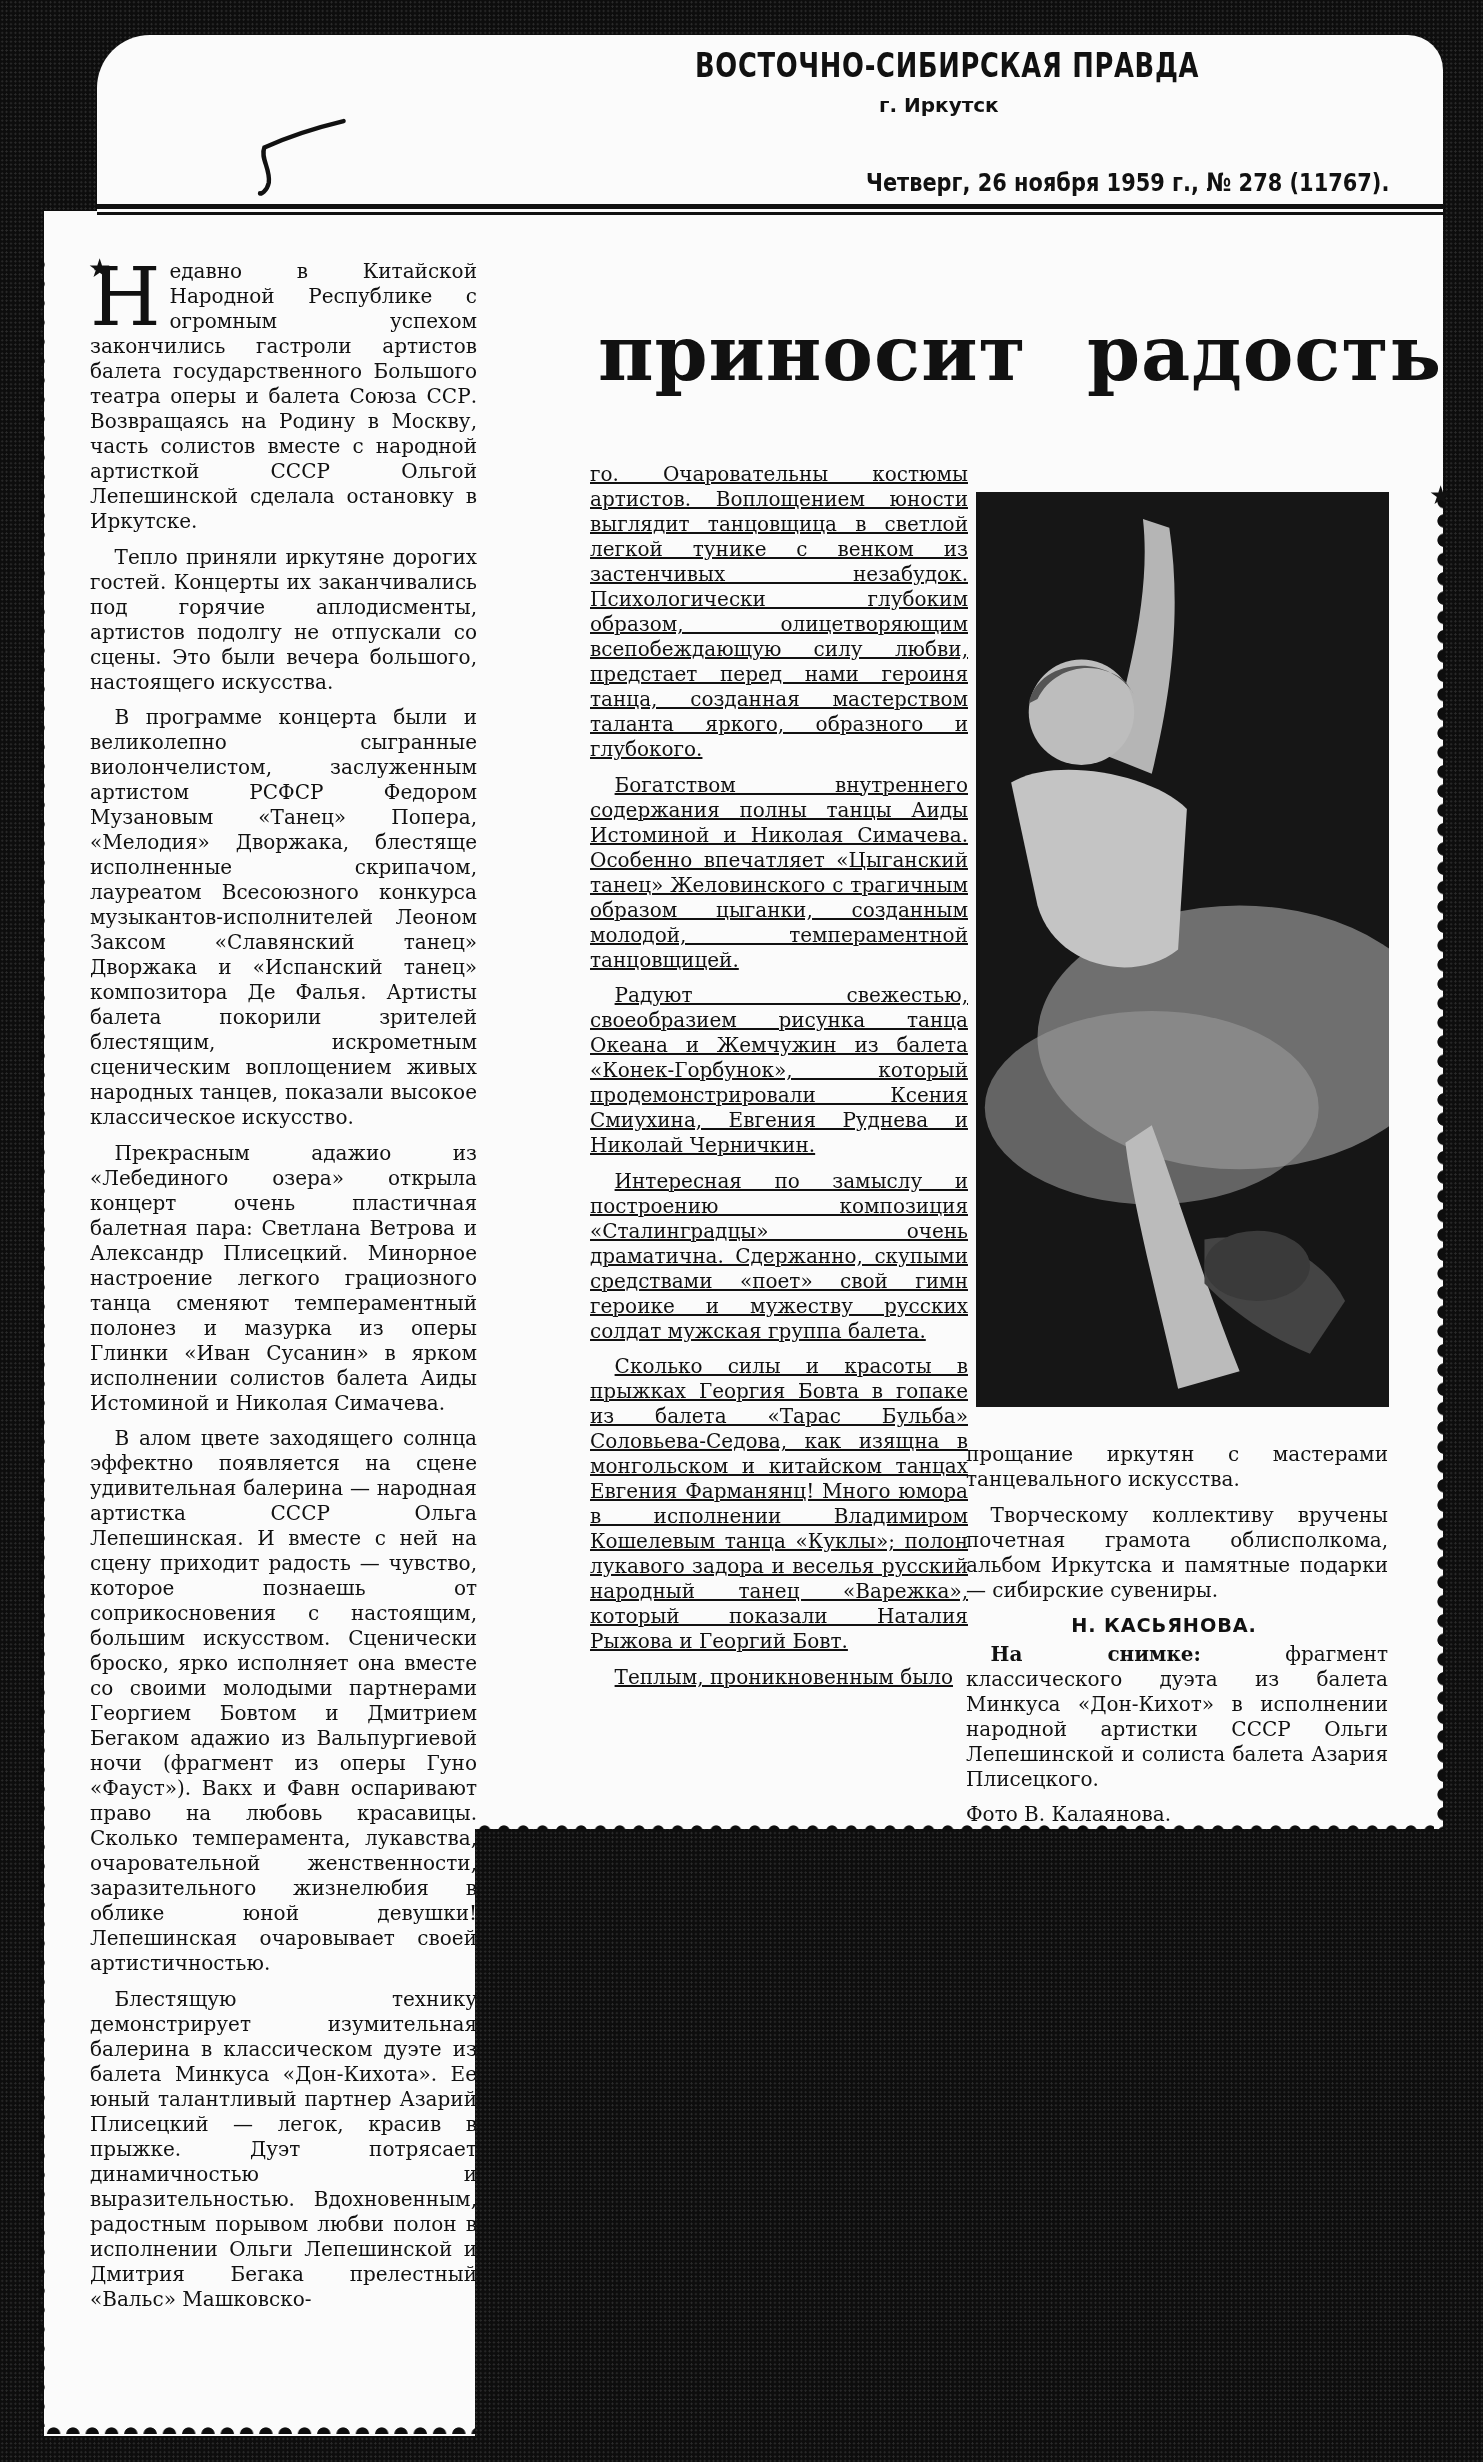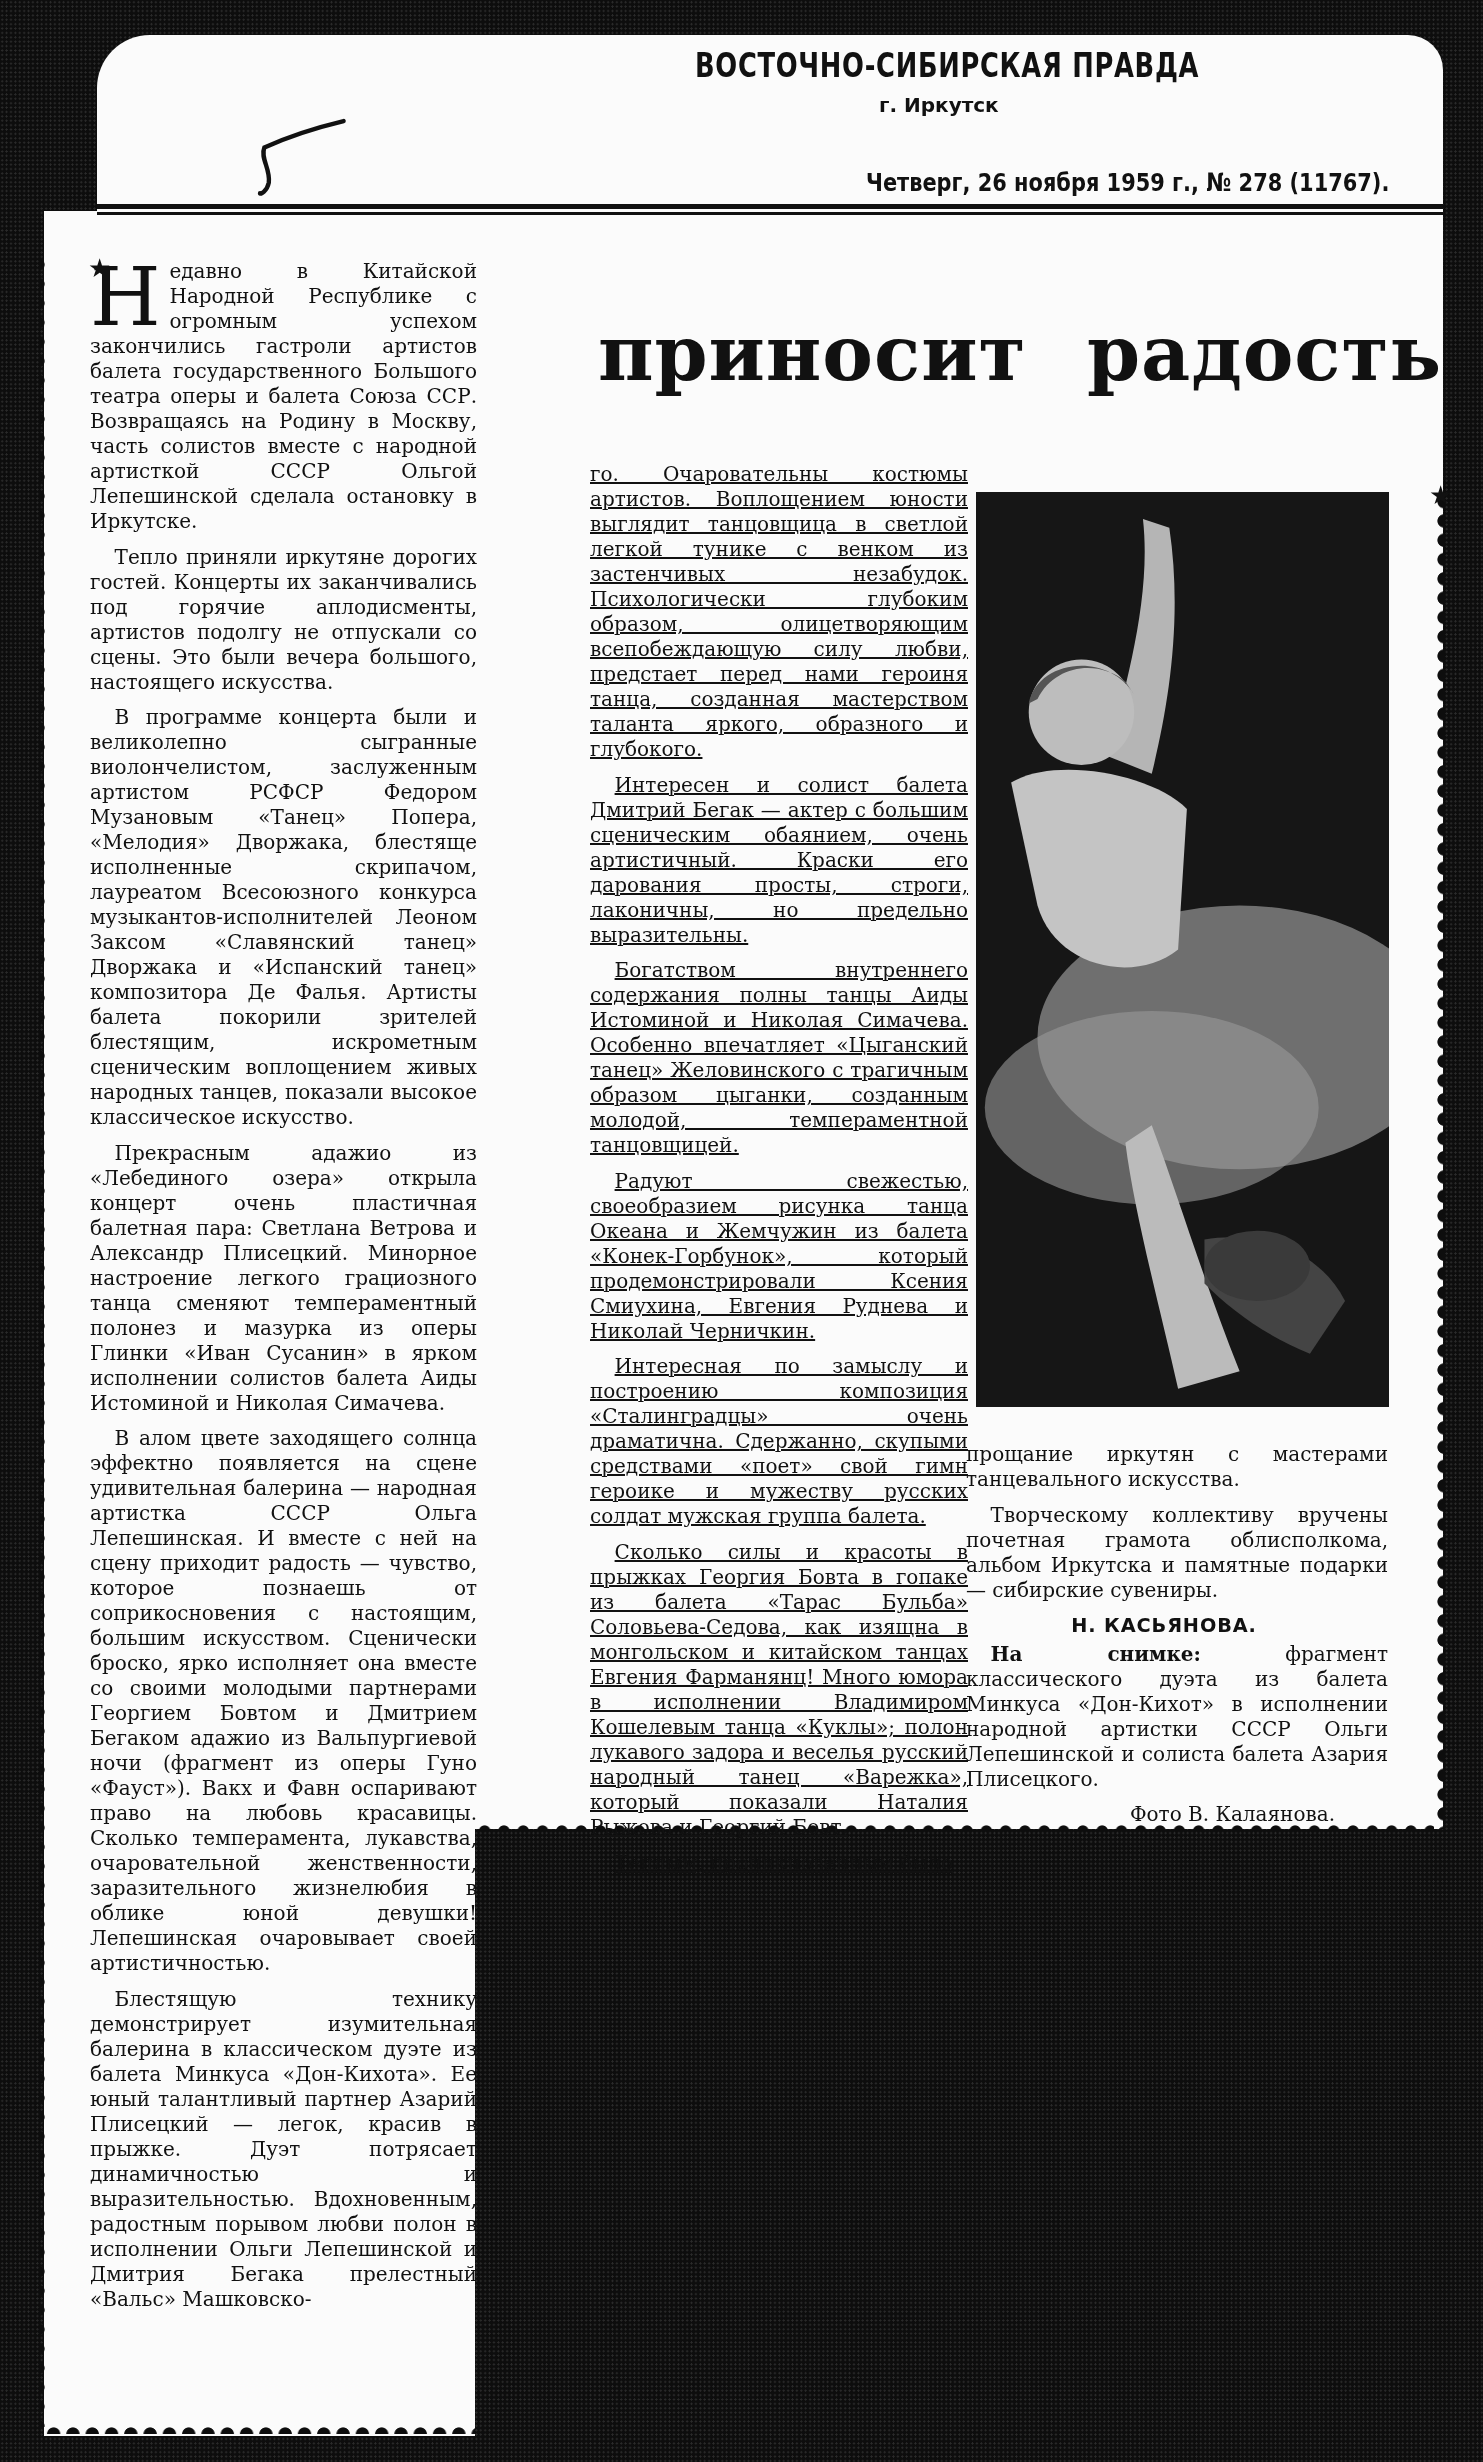--- a/index.html
+++ b/index.html
@@ -56,21 +56,21 @@
   .col-right { left: 966px; top: 1442px; width: 422px; }
 
   .dropcap { float: left; font-size: 81px; line-height: 69px; margin: 3.5px 8.8px 0 0; font-weight: normal; }
   .drop-para { text-indent: 0 !important; }
 
   .photo { position: absolute; left: 976px; top: 492px; width: 413px; height: 915px; background: #1a1a1a; overflow: hidden; }
   .photo svg { width: 100%; height: 100%; display: block; }
 
   .signature { text-align: center; font-weight: bold; letter-spacing: 0.9px; margin: 0 26px 3.5px 0 !important; text-indent: 0 !important; font-family: "DejaVu Sans", sans-serif; font-size: 19.3px; }
   .caption-lead { font-weight: bold; }
-  .photo-credit { text-align: right; text-indent: 0 !important; margin-right: 53px !important; }
+  .photo-credit { text-align: left; text-indent: 0 !important; margin-right: 53px !important; }
 </style>
 </head>
 <body>
 
 <div class="paper p-top"></div>
 <div class="paper p-left"></div>
 <div class="scallop-left"></div>
 <div class="scallop-bottom"></div>
 <div class="scallop-right"></div>
 <div class="scallop-bottom2"></div>
@@ -98,21 +98,20 @@
   <p class="drop-para"><span class="dropcap">Н</span><span>едавно в Китайской Народной Республике с огромным успехом закончились гастроли артистов балета государственного Большого театра оперы и балета Союза ССР. Возвращаясь на Родину в Москву, часть солистов вместе с народной артисткой СССР Ольгой Лепешинской сделала остановку в Иркутске.</span></p>
   <p>Тепло приняли иркутяне дорогих гостей. Концерты их заканчивались под горячие аплодисменты, артистов подолгу не отпускали со сцены. Это были вечера большого, настоящего искусства.</p>
   <p>В программе концерта были и великолепно сыгранные виолончелистом, заслуженным артистом РСФСР Федором Музановым «Танец» Попера, «Мелодия» Дворжака, блестяще исполненные скрипачом, лауреатом Всесоюзного конкурса музыкантов-исполнителей Леоном Заксом «Славянский танец» Дворжака и «Испанский танец» композитора Де Фалья. Артисты балета покорили зрителей блестящим, искрометным сценическим воплощением живых народных танцев, показали высокое классическое искусство.</p>
   <p>Прекрасным адажио из «Лебединого озера» открыла концерт очень пластичная балетная пара: Светлана Ветрова и Александр Плисецкий. Минорное настроение легкого грациозного танца сменяют темпераментный полонез и мазурка из оперы Глинки «Иван Сусанин» в ярком исполнении солистов балета Аиды Истоминой и Николая Симачева.</p>
   <p>В алом цвете заходящего солнца эффектно появляется на сцене удивительная балерина — народная артистка СССР Ольга Лепешинская. И вместе с ней на сцену приходит радость — чувство, которое познаешь от соприкосновения с настоящим, большим искусством. Сценически броско, ярко исполняет она вместе со своими молодыми партнерами Георгием Бовтом и Дмитрием Бегаком адажио из Вальпургиевой ночи (фрагмент из оперы Гуно «Фауст»). Вакх и Фавн оспаривают право на любовь красавицы. Сколько темперамента, лукавства, очаровательной женственности, заразительного жизнелюбия в облике юной девушки! Лепешинская очаровывает своей артистичностью.</p>
   <p>Блестящую технику демонстрирует изумительная балерина в классическом дуэте из балета Минкуса «Дон-Кихота». Ее юный талантливый партнер Азарий Плисецкий — легок, красив в прыжке. Дуэт потрясает динамичностью и выразительностью. Вдохновенным, радостным порывом любви полон в исполнении Ольги Лепешинской и Дмитрия Бегака прелестный «Вальс» Машковско-</p>
 </div>
 
 <div class="col col-mid">
   <p class="no-indent">го. Очаровательны костюмы артистов. Воплощением юности выглядит танцовщица в светлой легкой тунике с венком из застенчивых незабудок. Психологически глубоким образом, олицетворяющим всепобеждающую силу любви, предстает перед нами героиня танца, созданная мастерством таланта яркого, образного и глубокого.</p>
-  <p>Интересен и солист балета Дмитрий Бегак — актер с большим сценическим обаянием, очень артистичный. Краски его дарования просты, строги, лаконичны, но предельно выразительны.</p>
   <p>Богатством внутреннего содержания полны танцы Аиды Истоминой и Николая Симачева. Особенно впечатляет «Цыганский танец» Желовинского с трагичным образом цыганки, созданным молодой, темпераментной танцовщицей.</p>
   <p>Радуют свежестью, своеобразием рисунка танца Океана и Жемчужин из балета «Конек-Горбунок», который продемонстрировали Ксения Смиухина, Евгения Руднева и Николай Черничкин.</p>
   <p>Интересная по замыслу и построению композиция «Сталинградцы» очень драматична. Сдержанно, скупыми средствами «поет» свой гимн героике и мужеству русских солдат мужская группа балета.</p>
   <p>Сколько силы и красоты в прыжках Георгия Бовта в гопаке из балета «Тарас Бульба» Соловьева-Седова, как изящна в монгольском и китайском танцах Евгения Фарманянц! Много юмора в исполнении Владимиром Кошелевым танца «Куклы»; полон лукавого задора и веселья русский народный танец «Варежка», который показали Наталия Рыжова и Георгий Бовт.</p>
   <p>Теплым, проникновенным было</p>
 </div>
 
 <div class="photo">
   <svg viewBox="0 0 470 1040">
     <rect width="470" height="1040" fill="#161616"></rect>

